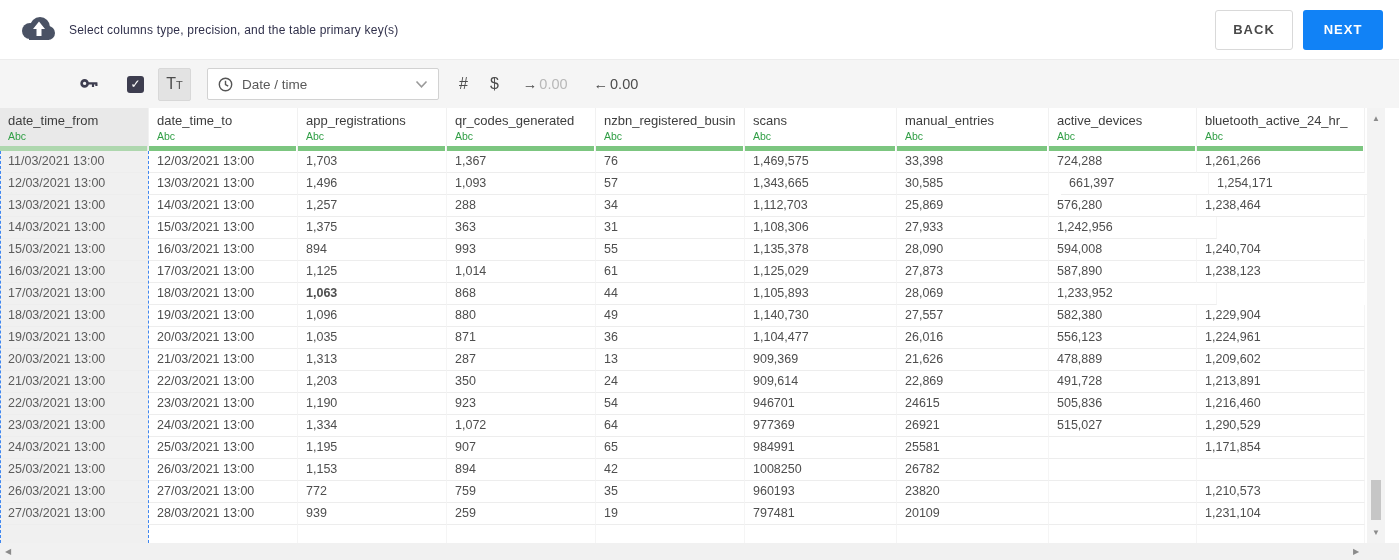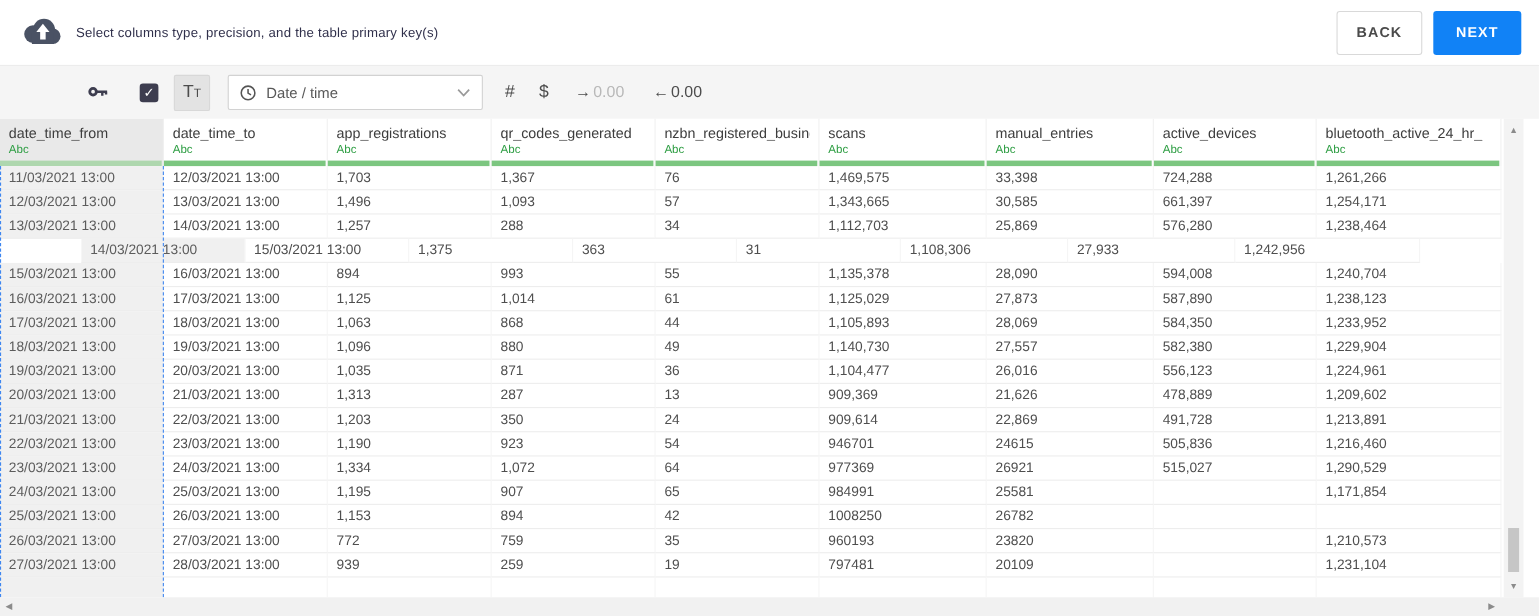--- a/index.html
+++ b/index.html
@@ -45,21 +45,21 @@
   #thead { position:absolute; top:108px; left:0; display:flex; height:43px; background:#fff; }
   .th { position:relative; flex:0 0 auto; padding:5px 8px 0; border-right:1px solid #f1f1f1;
         cursor:pointer; }
   .th-name { font-size:13px; color:#3d3d3d; white-space:nowrap; overflow:hidden; }
   .th-type { font-size:10.5px; color:#2f9e44; margin-top:2px; }
   .th-bar { position:absolute; left:0; right:1px; bottom:0; height:5px; background:#7cc680; }
   .th.col-sel { background:#e9e9e9; }
   .th.col-sel .th-bar { background:#aed7ae; }
 
   #tbody { position:absolute; top:151px; left:0; }
-  .tr { display:flex; height:22px;justify-content:center; }
+  .tr { display:flex; height:22px; }
   .td { flex:0 0 auto; border-right:1px solid #f5f5f5; border-bottom:1px solid #ededed;
         padding:0 8px; font-size:12.5px; line-height:21px; color:#4e4e4e;
         white-space:nowrap; overflow:hidden; }
   .td.col-sel { background:#f0f0f0; color:#5c5c5c; }
   .tr-empty { height:18px; }
   .tr-empty .td { border-bottom:none; }
 
   .col-selection { position:absolute; left:0; top:151px; width:149px; height:392px;
                    border-left:1px dashed #3e86f0; border-right:1px dashed #3e86f0;
                    pointer-events:none; }
@@ -190,21 +190,21 @@
         <div class="td" style="width: 168px;">1,261,266</div>
       </div>
       <div class="tr">
         <div class="td col-sel" style="width: 149px;">12/03/2021 13:00</div>
         <div class="td" style="width: 149px;">13/03/2021 13:00</div>
         <div class="td" style="width: 149px;">1,496</div>
         <div class="td" style="width: 149px;">1,093</div>
         <div class="td" style="width: 149px;">57</div>
         <div class="td" style="width: 152px;">1,343,665</div>
         <div class="td" style="width: 152px;">30,585</div>
-        <div class="td" style="width: 148px;">661,397</div>
+        <div class="td" style="width: 148px; margin-left: 12px;">661,397</div>
         <div class="td" style="width: 168px;">1,254,171</div>
       </div>
       <div class="tr">
         <div class="td col-sel" style="width: 149px;">13/03/2021 13:00</div>
         <div class="td" style="width: 149px;">14/03/2021 13:00</div>
         <div class="td" style="width: 149px;">1,257</div>
         <div class="td" style="width: 149px;">288</div>
         <div class="td" style="width: 149px;">34</div>
         <div class="td" style="width: 152px;">1,112,703</div>
         <div class="td" style="width: 152px;">25,869</div>
@@ -239,26 +239,25 @@
         <div class="td" style="width: 149px;">1,014</div>
         <div class="td" style="width: 149px;">61</div>
         <div class="td" style="width: 152px;">1,125,029</div>
         <div class="td" style="width: 152px;">27,873</div>
         <div class="td" style="width: 148px;">587,890</div>
         <div class="td" style="width: 168px;">1,238,123</div>
       </div>
       <div class="tr">
         <div class="td col-sel" style="width: 149px;">17/03/2021 13:00</div>
         <div class="td" style="width: 149px;">18/03/2021 13:00</div>
-        <div class="td" style="width: 149px;">1,063</div>
+        <div class="td" style="width: 149px; font-weight: bold;">1,063</div>
         <div class="td" style="width: 149px;">868</div>
         <div class="td" style="width: 149px;">44</div>
         <div class="td" style="width: 152px;">1,105,893</div>
         <div class="td" style="width: 152px;">28,069</div>
-        <div class="td" style="width: 148px;">584,350</div>
         <div class="td" style="width: 168px;">1,233,952</div>
       </div>
       <div class="tr">
         <div class="td col-sel" style="width: 149px;">18/03/2021 13:00</div>
         <div class="td" style="width: 149px;">19/03/2021 13:00</div>
         <div class="td" style="width: 149px;">1,096</div>
         <div class="td" style="width: 149px;">880</div>
         <div class="td" style="width: 149px;">49</div>
         <div class="td" style="width: 152px;">1,140,730</div>
         <div class="td" style="width: 152px;">27,557</div>

